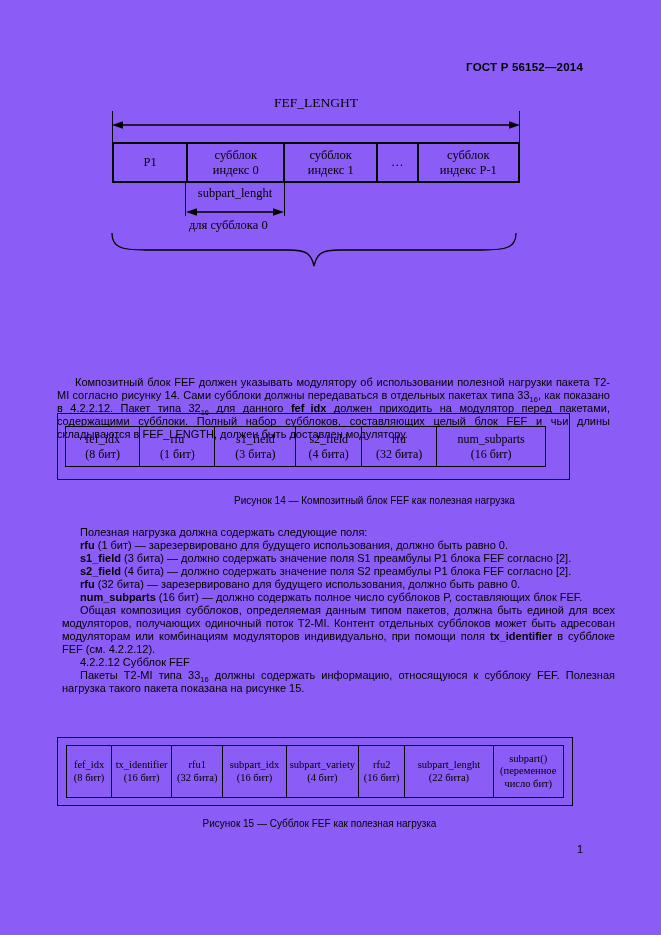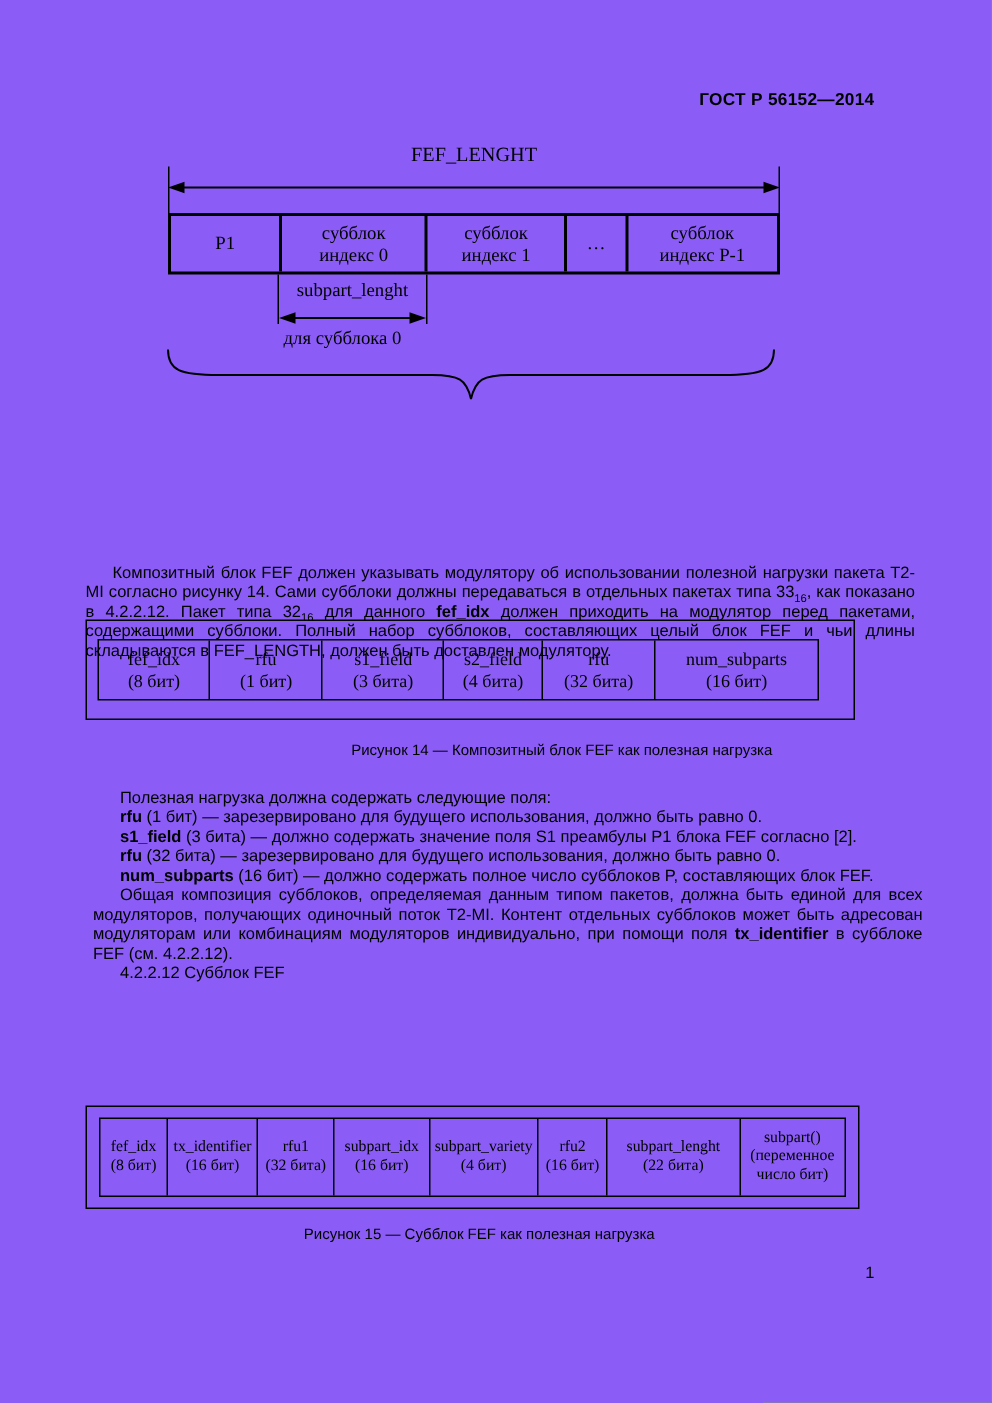--- a/index.html
+++ b/index.html
@@ -121,24 +121,26 @@
       <div class="cell" style="flex:0 0 22.7%;">num_subparts
 (16 бит)</div>
     </div>
   </div>
   <div class="abs caption f14-caption">Рисунок 14 — Композитный блок FEF как полезная нагрузка</div>
 
   <div class="abs body2">
     <p class="para"><span>Полезная нагрузка должна содержать следующие поля:</span></p>
     <p class="para"><span style="font-weight: bold;">rfu</span><span> (1 бит) — зарезервировано для будущего использования, должно быть равно 0.</span></p>
     <p class="para"><span style="font-weight: bold;">s1_field</span><span> (3 бита) — должно содержать значение поля S1 преамбулы P1 блока FEF согласно [2].</span></p>
+    <p class="para"><span style="font-weight: bold;">s2_field</span><span> (4 бита) — должно содержать значение поля S2 преамбулы P1 блока FEF согласно [2].</span></p>
     <p class="para"><span style="font-weight: bold;">rfu</span><span> (32 бита) — зарезервировано для будущего использования, должно быть равно 0.</span></p>
     <p class="para"><span style="font-weight: bold;">num_subparts</span><span> (16 бит) — должно содержать полное число субблоков P, составляющих блок FEF.</span></p>
     <p class="para"><span>Общая композиция субблоков, определяемая данным типом пакетов, должна быть единой для всех модуляторов, получающих одиночный поток Т2-MI. Контент отдельных субблоков может быть адресован модуляторам или комбинациям модуляторов индивидуально, при помощи поля </span><span style="font-weight: bold;">tx_identifier</span><span> в субблоке FEF (см. 4.2.2.12).</span></p>
     <p class="para"><span>4.2.2.12 Субблок FEF</span></p>
+    <p class="para"><span>Пакеты Т2-MI типа 33</span><sub>16</sub><span> должны содержать информацию, относящуюся к субблоку FEF. Полезная нагрузка такого пакета показана на рисунке 15.</span></p>
   </div>
 
   <div class="abs obox fig15">
     <div class="itable">
       <div class="cell" style="flex:0 0 8.9%;">fef_idx
 (8 бит)</div>
       <div class="cell" style="flex:0 0 12.1%;">tx_identifier
 (16 бит)</div>
       <div class="cell" style="flex:0 0 10.3%;">rfu1
 (32 бита)</div>

